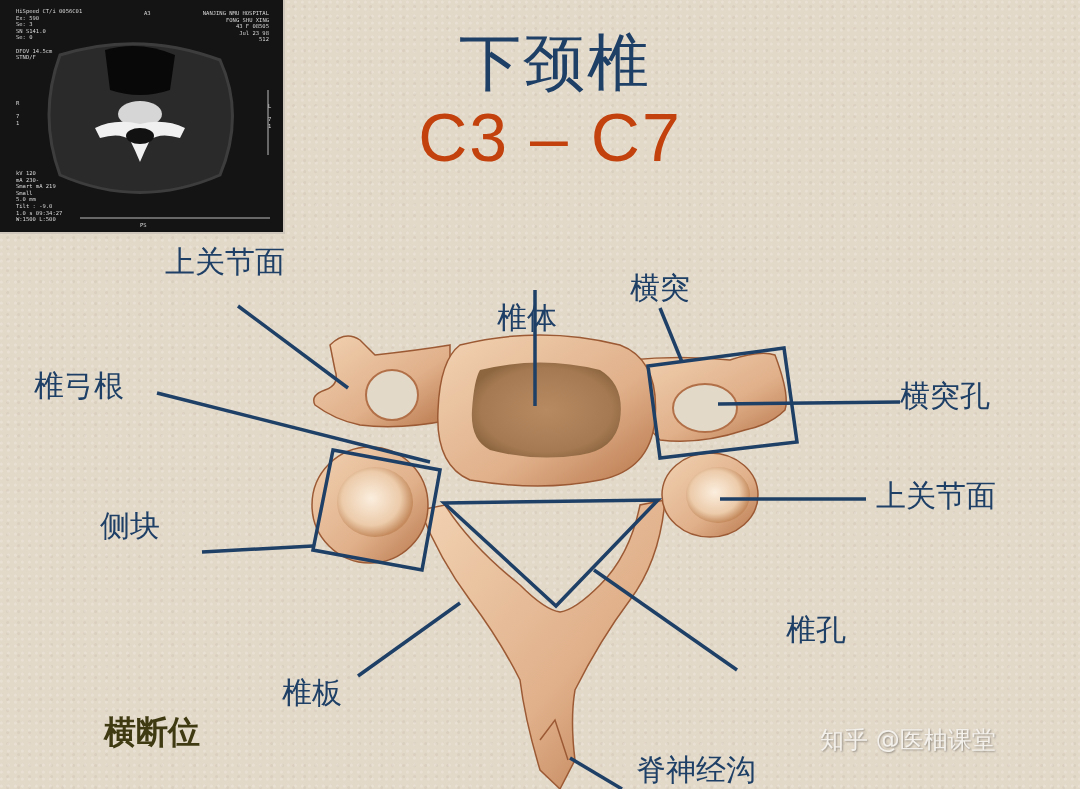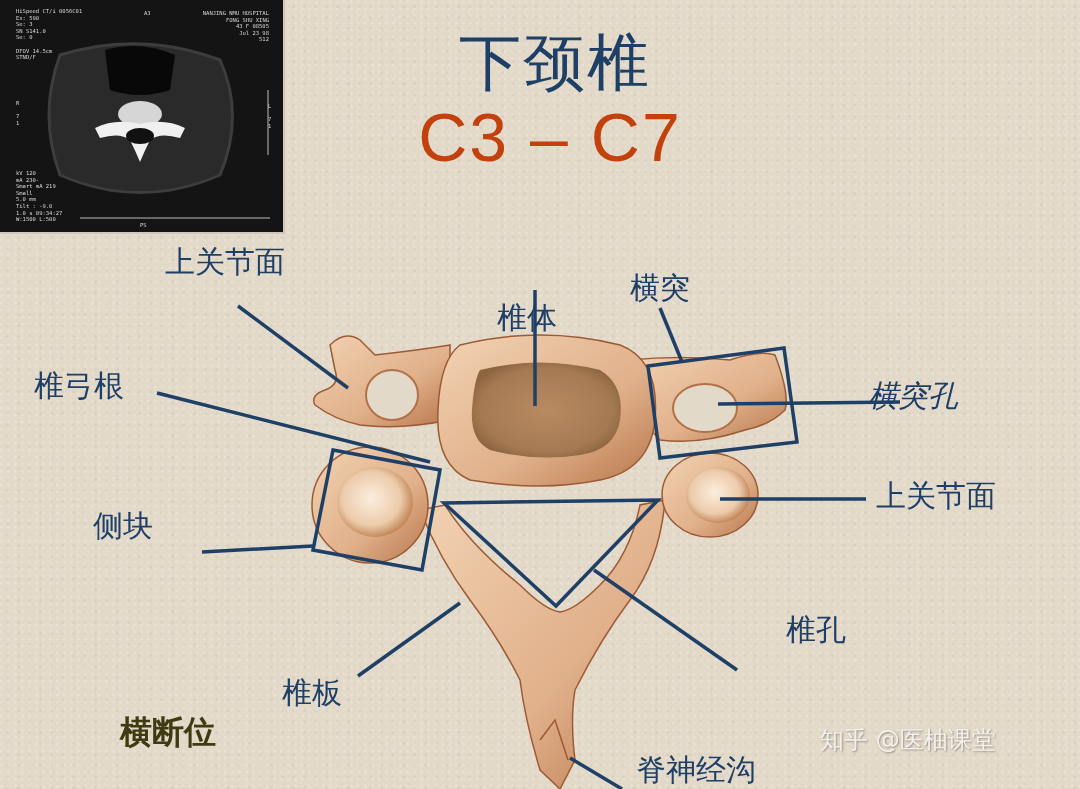--- a/index.html
+++ b/index.html
@@ -32,21 +32,21 @@
   .subtitle {
     position: absolute; left: 400px; top: 98px; width: 300px; text-align: center;
     color: #c2410c; font-family: "Liberation Sans", sans-serif; font-size: 68px; line-height: 78px; letter-spacing: 2px;
   }
   .lbl {
     position: absolute; color: #1e3f66; font-family: "DejaVu Sans", sans-serif;
     font-size: 30px; line-height: 36px; white-space: nowrap;
   }
   .section {
     position: absolute; left: 104px; top: 712px; color: #3f3a12;
-    font-family: "DejaVu Serif", serif; font-size: 32px; font-weight: bold; line-height: 40px; margin-left: 16px;
+    font-family: "DejaVu Serif", serif; font-size: 32px; font-weight: bold; line-height: 40px;
   }
   .watermark {
     position: absolute; left: 820px; top: 722px; color: #f4f1ec;
     font-family: "DejaVu Sans", sans-serif; font-size: 24px; line-height: 36px;
     text-shadow: 1px 1px 2px rgba(0,0,0,0.35);
   }
   .diagram { position: absolute; left: 0; top: 0; }
 </style>
 </head>
 <body>
@@ -159,21 +159,21 @@
     <line x1="594" y1="570" x2="737" y2="670"></line>
     <line x1="460" y1="603" x2="358" y2="676"></line>
     <line x1="570" y1="758" x2="622" y2="789"></line>
   </g>
 </svg>
 
 <div class="lbl" style="left:165px;top:244px;">上关节面</div>
 <div class="lbl" style="left:497px;top:252px;margin-top:48px;">椎体</div>
 <div class="lbl" style="left:630px;top:270px;">横突</div>
 <div class="lbl" style="left:34px;top:368px;">椎弓根</div>
-<div class="lbl" style="left:868px;top:378px;font-style:italic;">横突孔</div>
+<div class="lbl" style="left:900px;top:378px;">横突孔</div>
 <div class="lbl" style="left:876px;top:478px;">上关节面</div>
-<div class="lbl" style="left:93px;top:508px;">侧块</div>
+<div class="lbl" style="left:100px;top:508px;">侧块</div>
 <div class="lbl" style="left:786px;top:612px;">椎孔</div>
 <div class="lbl" style="left:282px;top:675px;">椎板</div>
 <div class="lbl" style="left:636px;top:752px;">脊神经沟</div>
 
 <div class="section">横断位</div>
 <div class="watermark">知乎 @医柚课堂</div>
 
 </body></html>

